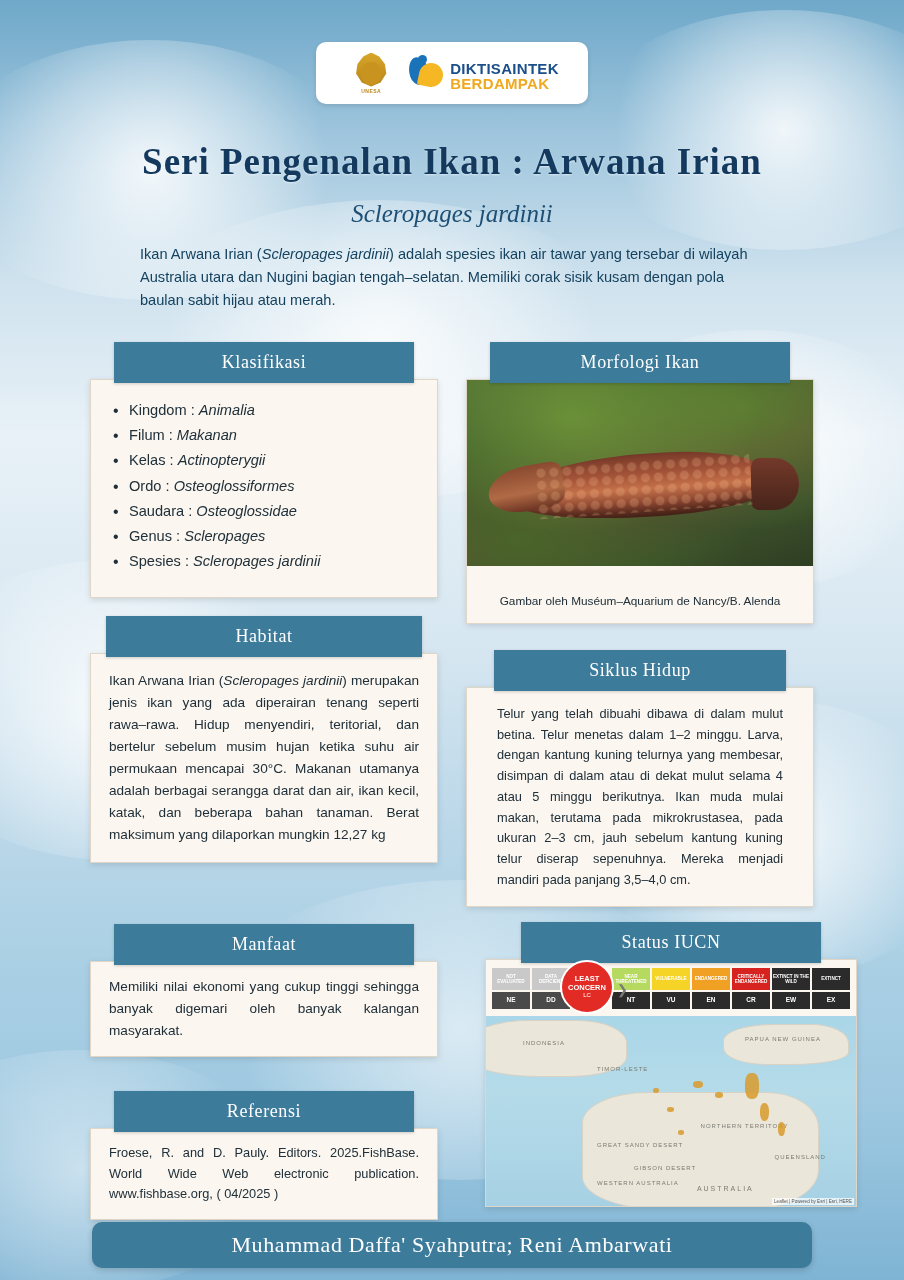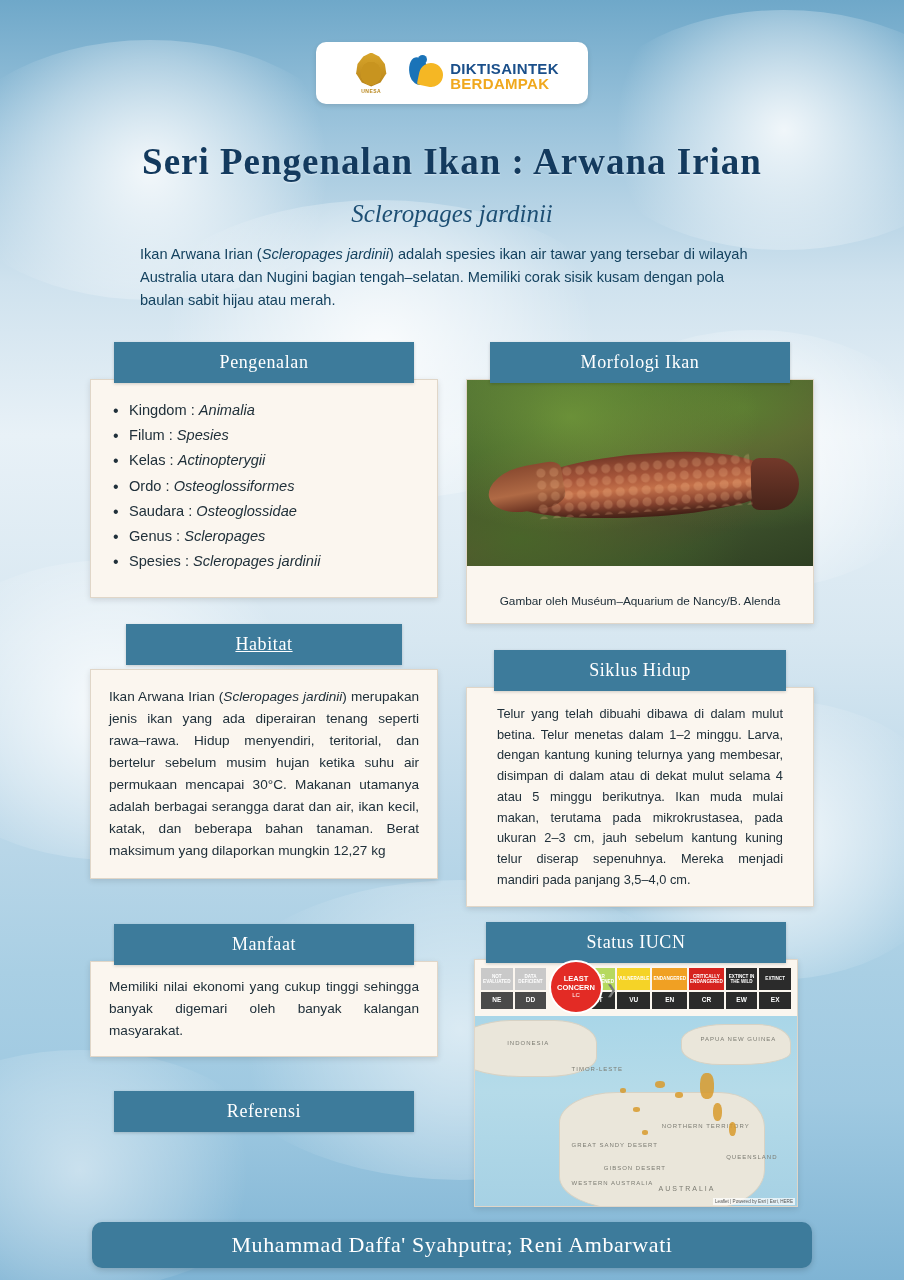--- a/index.html
+++ b/index.html
@@ -169,40 +169,40 @@
     background-size: 13px 12px;
     transform: rotate(-4deg);
   }
   .fish-caption {
     padding: 26px 10px 12px 10px; text-align: center;
     font-size: 11.8px; color: #20303a;
   }
 
   
   #habitat { left: 90px; top: 616px; width: 348px; }
-  #habitat .card-head { width: 276px; margin: 8px auto; text-decoration: underline; }
+  #habitat .card-head { width: 316px; margin: 0 auto; }
   #habitat .card-body { margin-top: -4px; padding: 16px 18px; }
 
   
   #siklus { left: 466px; top: 650px; width: 348px; }
   #siklus .card-head { width: 292px; margin: 0 auto; }
   #siklus .card-body { margin-top: -4px; padding: 16px 30px; font-size: 12.8px; }
 
   
   #manfaat { left: 90px; top: 924px; width: 348px; }
   #manfaat .card-head { width: 300px; margin: 0 auto; }
   #manfaat .card-body { margin-top: -4px; padding: 14px 18px; }
 
   
   #referensi { left: 90px; top: 1091px; width: 348px; }
   #referensi .card-head { width: 300px; margin: 0 auto; }
   #referensi .card-body { margin-top: -4px; padding: 14px 18px; font-size: 12.8px; }
 
   
-  #iucn { left: 474px; top: 922px; width: 324px; }
+  #iucn { left: 485px; top: 922px; width: 372px; }
   #iucn .card-head { width: 300px; margin: 0 auto; }
   #iucn .card-body { margin-top: -4px; padding: 0; background: #fbf6ef; }
 
   .iucn-scale {
     display: flex; align-items: stretch; height: 56px;
     background: #fbf6ef; position: relative; padding: 8px 6px 6px 6px; gap: 2px;
   }
   .iucn-step {
     flex: 1; text-align: center; color: #fff;
     display: flex; flex-direction: column; justify-content: flex-start;
@@ -307,25 +307,25 @@
     </div>
   </div>
 
   <div class="main-title">Seri Pengenalan Ikan : Arwana Irian</div>
   <div class="sub-title">Scleropages jardinii</div>
   <div class="intro">
     <span>Ikan Arwana Irian (</span><i>Scleropages jardinii</i><span>) adalah spesies ikan air tawar yang tersebar di wilayah Australia utara dan Nugini bagian tengah–selatan. Memiliki corak sisik kusam dengan pola baulan sabit hijau atau merah.</span>
   </div>
 
   <div class="card" id="klasifikasi">
-    <div class="card-head">Pengenalan</div>
+    <div class="card-head">Klasifikasi</div>
     <div class="card-body">
       <ul class="klas">
         <li><span>Kingdom :</span> <i>Animalia</i></li>
-        <li><span>Filum :</span> <i>Spesies</i></li>
+        <li><span>Filum :</span> <i>Makanan</i></li>
         <li><span>Kelas :</span> <i>Actinopterygii</i></li>
         <li><span>Ordo :</span> <i>Osteoglossiformes</i></li>
         <li><span>Saudara :</span> <i>Osteoglossidae</i></li>
         <li><span>Genus :</span> <i>Scleropages</i></li>
         <li><span>Spesies :</span> <i>Scleropages jardinii</i></li>
       </ul>
     </div>
   </div>
 
   <div class="card" id="morfologi">
@@ -353,20 +353,21 @@
     <div class="card-body justify">Telur yang telah dibuahi dibawa di dalam mulut betina. Telur menetas dalam 1–2 minggu. Larva, dengan kantung kuning telurnya yang membesar, disimpan di dalam atau di dekat mulut selama 4 atau 5 minggu berikutnya. Ikan muda mulai makan, terutama pada mikrokrustasea, pada ukuran 2–3 cm, jauh sebelum kantung kuning telur diserap sepenuhnya. Mereka menjadi mandiri pada panjang 3,5–4,0 cm.</div>
   </div>
 
   <div class="card" id="manfaat">
     <div class="card-head">Manfaat</div>
     <div class="card-body justify">Memiliki nilai ekonomi yang cukup tinggi sehingga banyak digemari oleh banyak kalangan masyarakat.</div>
   </div>
 
   <div class="card" id="referensi">
     <div class="card-head">Referensi</div>
+    <div class="card-body justify">Froese, R. and D. Pauly. Editors. 2025.FishBase. World Wide Web electronic publication. www.fishbase.org, ( 04/2025 )</div>
   </div>
 
   <div class="card" id="iucn">
     <div class="card-head">Status IUCN</div>
     <div class="card-body">
 
       <div class="iucn-scale">
         <div class="iucn-step s-ne">
           <div class="bar">NOT EVALUATED</div>
           <div class="code">NE</div>

